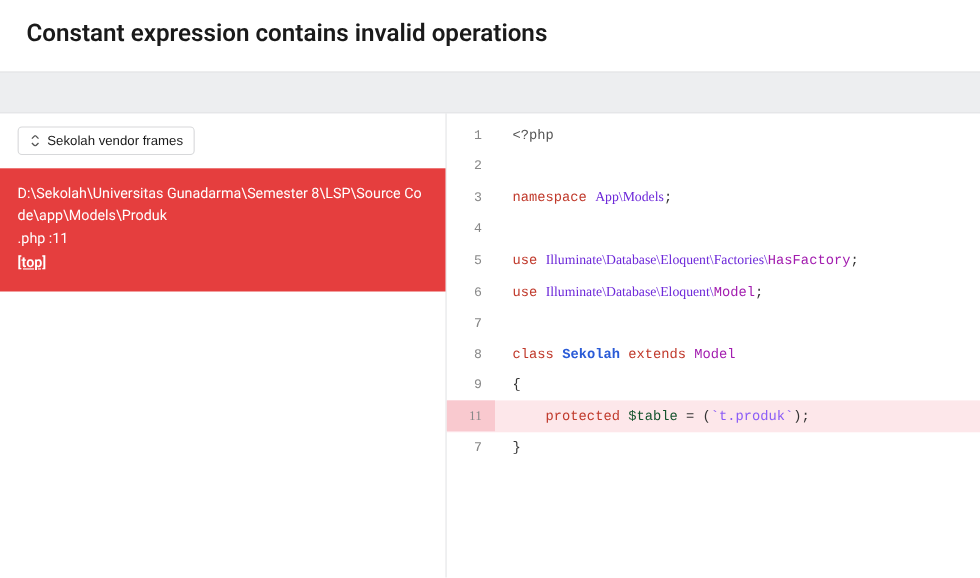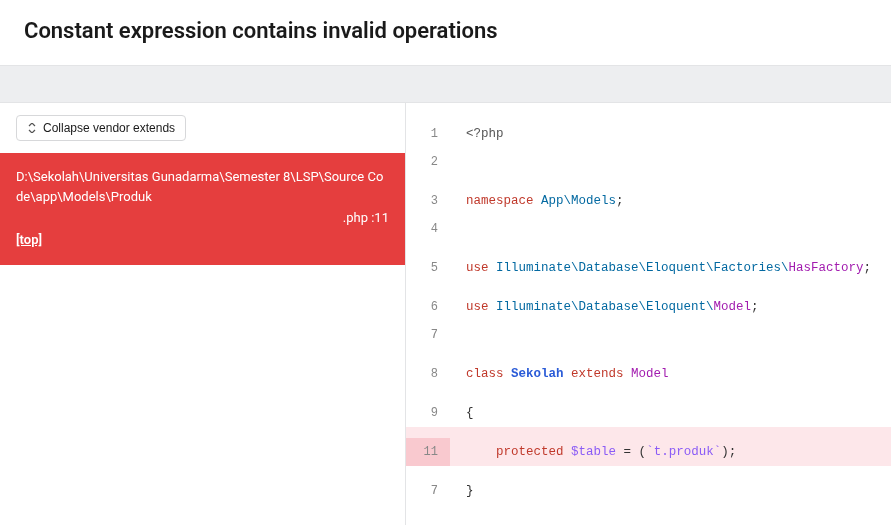--- a/index.html
+++ b/index.html
@@ -52,21 +52,21 @@
   }
   .collapse-btn svg { width: 10px; height: 10px; display: block; }
   .frame-block {
     background: #e53e3e;
     color: #fff;
     padding: 14px 16px 16px 16px;
     font-size: 13px;
     line-height: 1.5;
   }
   .frame-path { word-break: break-all; }
-  .frame-ext-line { margin-top: 2px; text-align: right; }
+  .frame-ext-line { margin-top: 2px; }
   .frame-top { font-weight: 600; margin-top: 2px; text-decoration: underline; }
   .right-col {
     flex: 1;
     padding-top: 6px;
     overflow: auto;
     font-family: "SFMono-Regular", Consolas, "Liberation Mono", Menlo, monospace;
     font-size: 12.5px;
   }
   .code-line {
     display: flex;
@@ -79,32 +79,31 @@
     width: 44px;
     flex-shrink: 0;
     text-align: right;
     color: #888;
     padding-right: 12px;
     font-size: 12px;
   }
   .code-line .content {
     flex: 1;
     padding-left: 16px;
-    margin-top: 11px;
   }
   .code-line.hl { background: #fde7ea; }
-  .code-line.hl .gutter { background: #f9c9cf; }
+  .code-line.hl .gutter { background: #f9c9cf; font-family: Liberation Serif, serif; }
   
   .t-meta  { color: #555; }   
   .t-kw    { color: #c0392b; } 
   .t-kw2   { color: #a21caf; } 
-  .t-ns    { color: #0369a1; }   
+  .t-ns    { color: #6d28d9; font-family: Liberation Serif, serif; }   
   .t-cls   { color: #2a5bd7; font-weight: 600; }
   .t-punct { color: #333; }
-  .t-var   { color: #8b5cf6; }
+  .t-var   { color: #14532d; }
   .t-str   { color: #8b5cf6; }
 </style>
 </head>
 <body>
 
 <div class="header">
   <h1>Constant expression contains invalid operations</h1>
 </div>
 
 <div class="gray-band"></div>
@@ -112,21 +111,21 @@
 <div class="main">
 
   <div class="left-col">
     <div class="collapse-row">
       <button class="collapse-btn">
         <span>
           <svg viewBox="0 0 10 10">
               <path d="M2 3 L5 0 L8 3 M2 7 L5 10 L8 7" fill="none" stroke="#555" stroke-width="1.2"></path>
             </svg>
         </span>
-        <span>Collapse vendor extends</span>
+        <span>Sekolah vendor frames</span>
       </button>
     </div>
 
     <div class="frame-block">
       <div class="frame-path">D:\Sekolah\Universitas Gunadarma\Semester 8\LSP\Source Code\app\Models\Produk</div>
       <div class="frame-ext-line">.php :11</div>
       <div class="frame-top">[top]</div>
     </div>
   </div>
 

